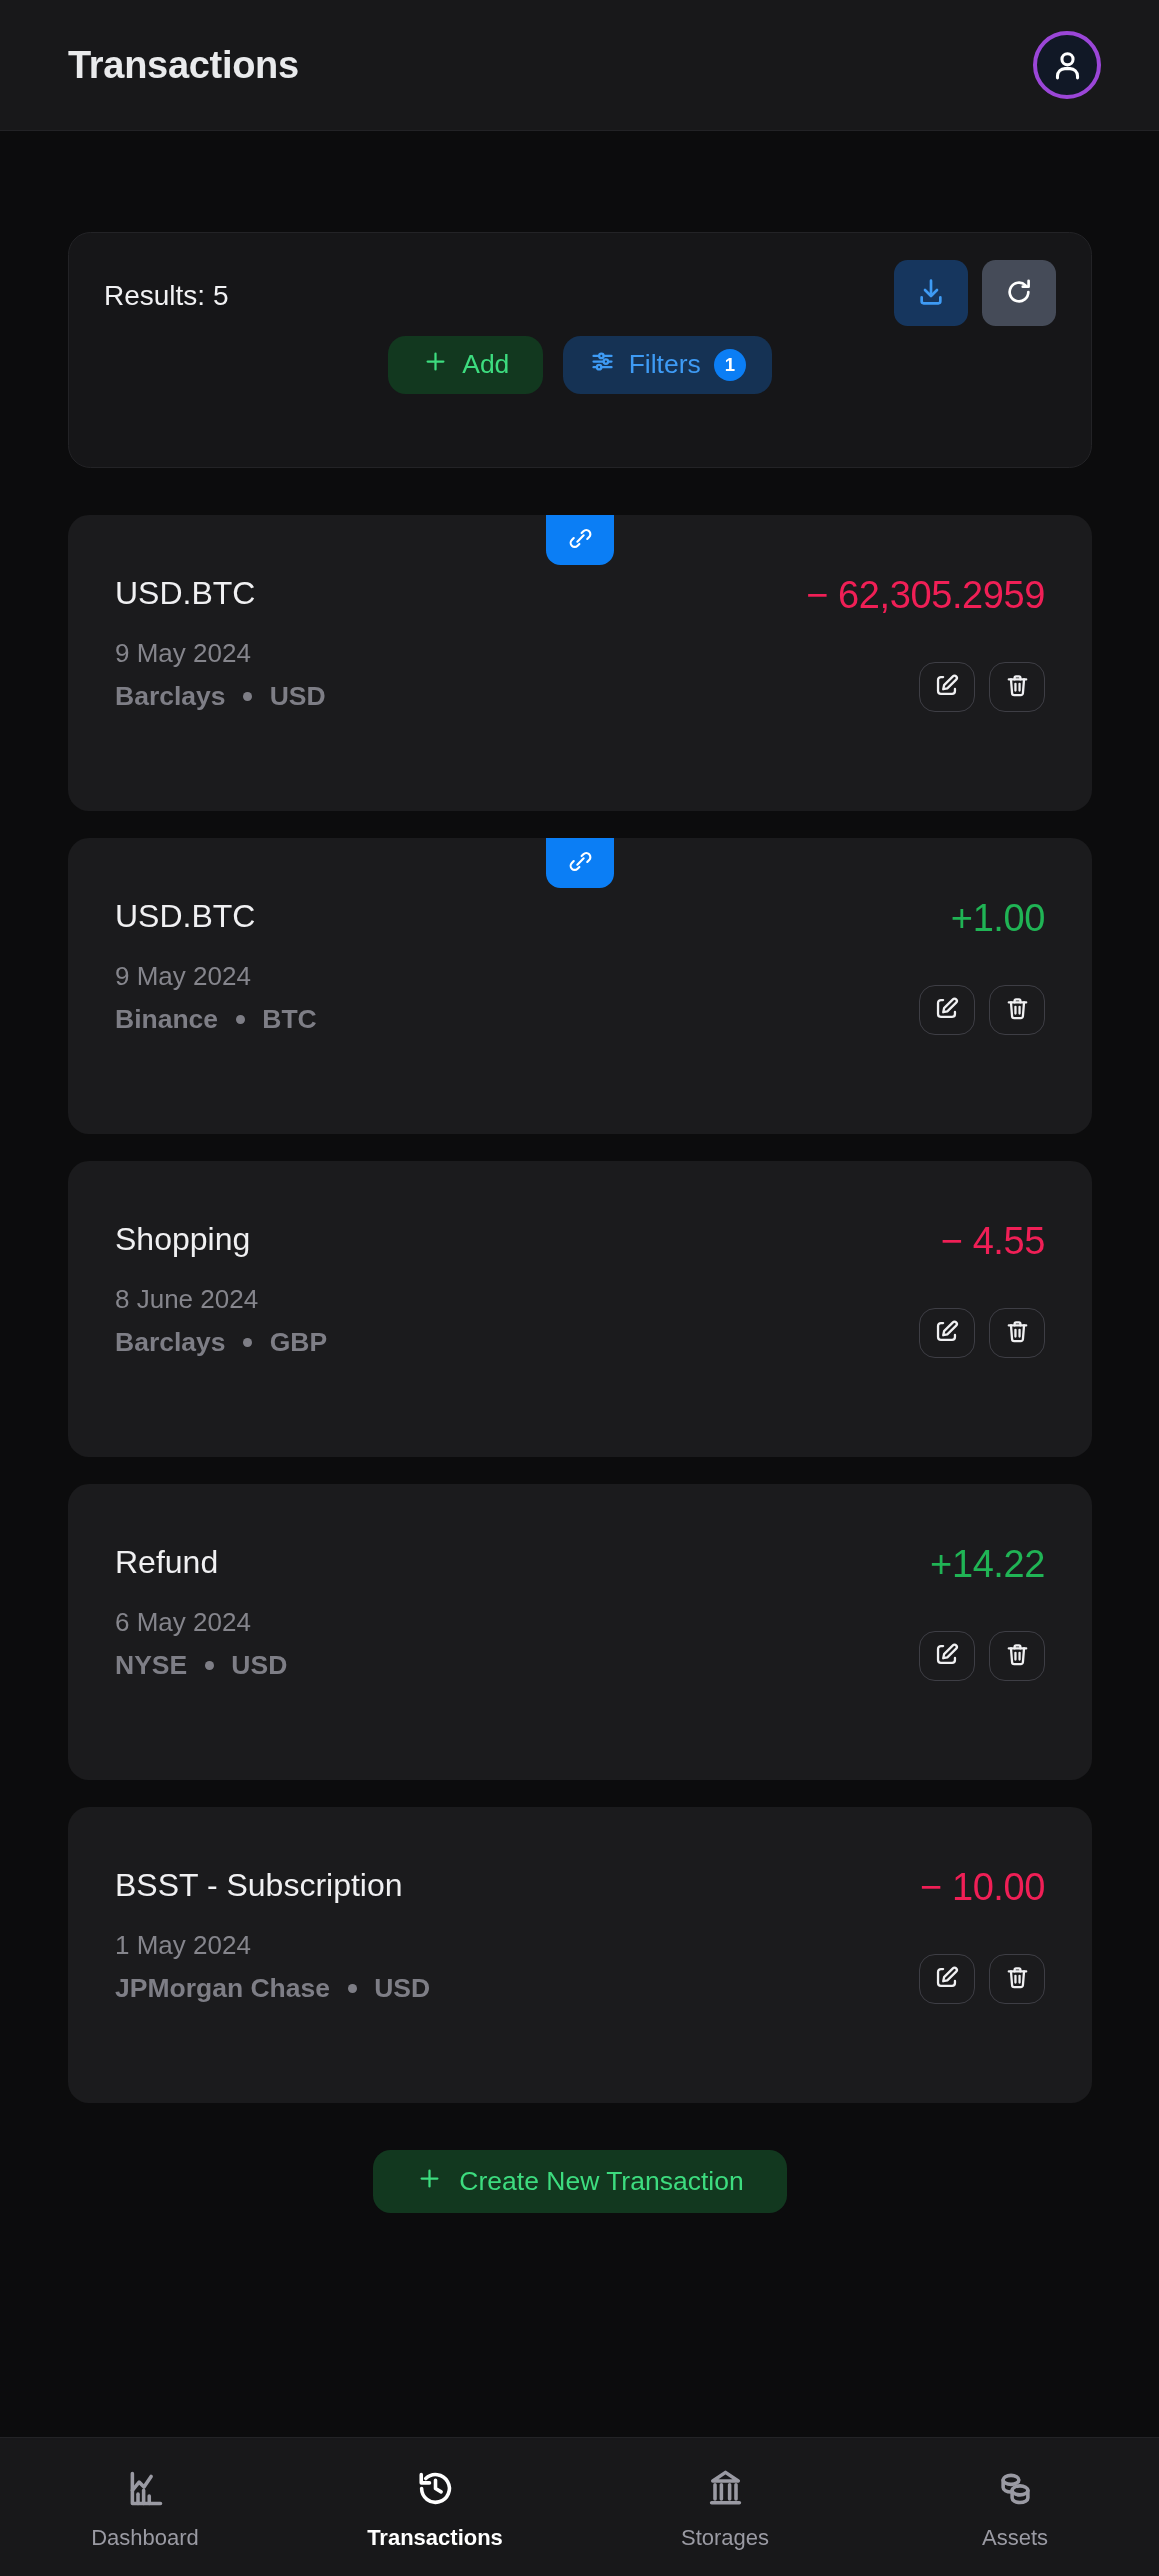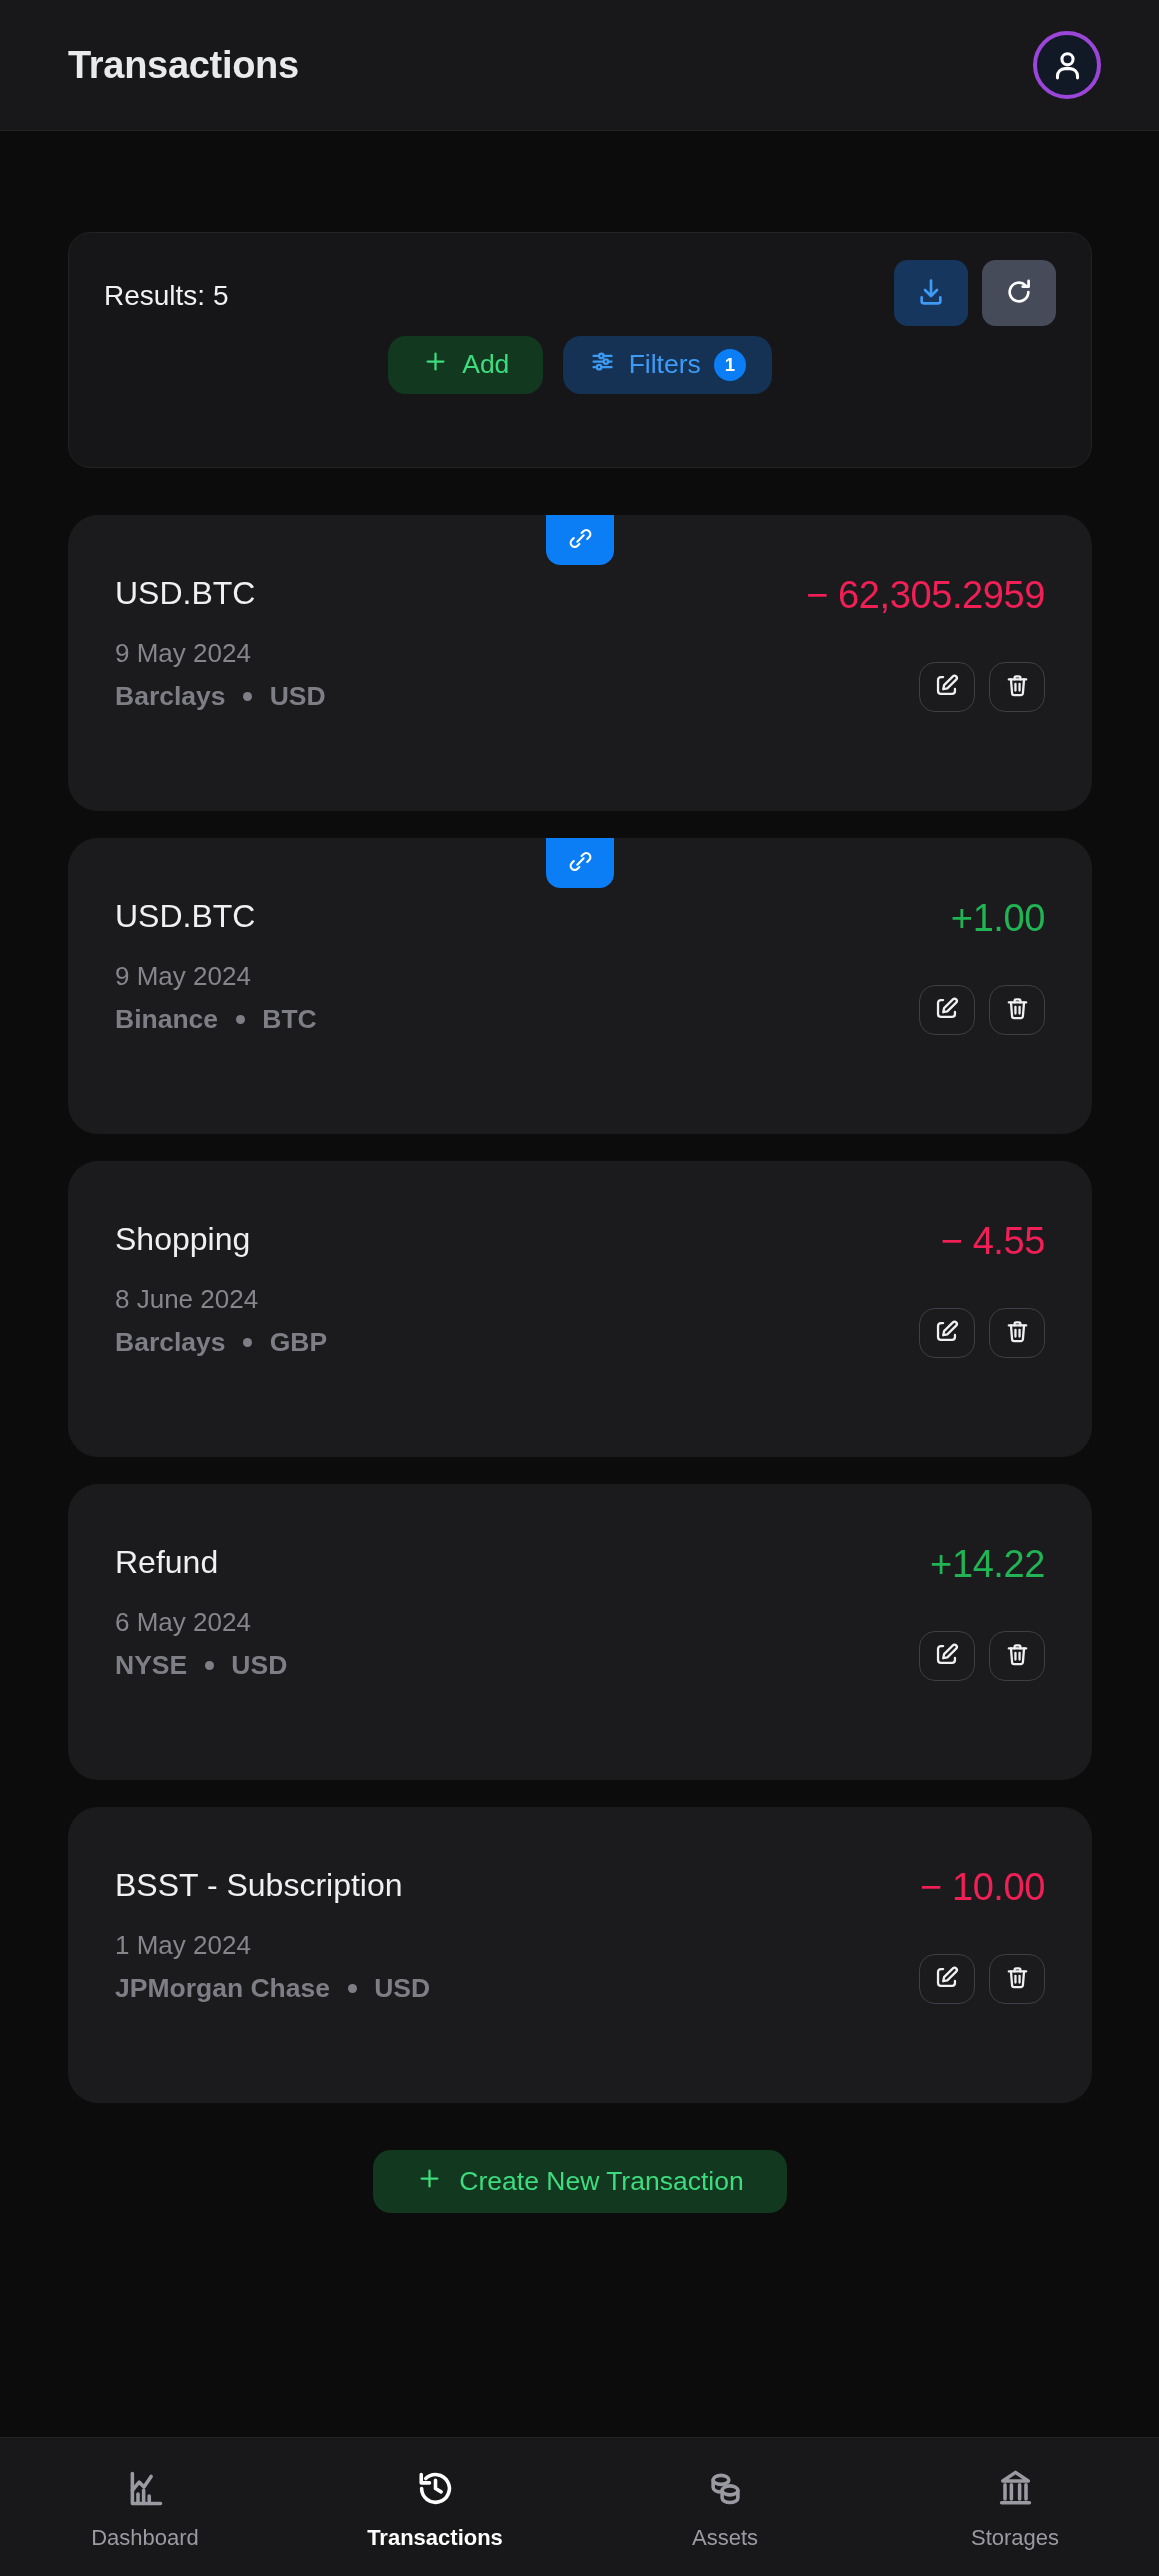--- a/index.html
+++ b/index.html
@@ -134,21 +134,21 @@
   
   .tx-list {
     margin-top: 47px;
     display: flex;
     flex-direction: column;
     gap: 27px;
   }
   .tx-card {
     position: relative;
     background: #1b1b1d;
-    border-radius: 30px;
+    border-radius: 21px;
     height: 296px;
     padding: 61px 47px 0 47px;
   }
   .link-badge {
     position: absolute;
     top: 0;
     left: 50%;
     transform: translateX(-50%);
     width: 68px;
     height: 50px;
@@ -546,37 +546,37 @@
             <path d="M4.6 12a7.4 7.4 0 1 0 2.2-5.3"></path>
             <path d="M4.4 4.6V9h4.4"></path>
             <path d="M12 7.6V12l3 1.8"></path>
           </svg>
         </span>
         <span class="nav-label">Transactions</span>
       </div>
       <div class="nav-item">
         <span class="nav-icon">
           <svg width="45" height="45" viewBox="0 0 24 24" fill="none" stroke="#9a9aa3" stroke-width="1.9" stroke-linecap="round" stroke-linejoin="round">
-            <ellipse cx="9.6" cy="7.4" rx="4.2" ry="2.4"></ellipse>
-            <path d="M5.4 7.4v4.1c0 1.3 1.9 2.4 4.2 2.4"></path>
-            <ellipse cx="14.4" cy="13" rx="4.2" ry="2.4"></ellipse>
-            <path d="M10.2 13v4.1c0 1.3 1.9 2.4 4.2 2.4s4.2-1.1 4.2-2.4V13"></path>
-          </svg>
-        </span>
-        <span class="nav-label">Assets</span>
-      </div>
-      <div class="nav-item">
-        <span class="nav-icon">
-          <svg width="45" height="45" viewBox="0 0 24 24" fill="none" stroke="#9a9aa3" stroke-width="1.9" stroke-linecap="round" stroke-linejoin="round">
             <path d="M12 3.4 18.8 8H5.2z"></path>
             <path d="M6.4 10v7.6"></path>
             <path d="M9.8 10v7.6"></path>
             <path d="M14.2 10v7.6"></path>
             <path d="M17.6 10v7.6"></path>
             <path d="M4.6 19.6h14.8"></path>
           </svg>
         </span>
         <span class="nav-label">Storages</span>
       </div>
+      <div class="nav-item">
+        <span class="nav-icon">
+          <svg width="45" height="45" viewBox="0 0 24 24" fill="none" stroke="#9a9aa3" stroke-width="1.9" stroke-linecap="round" stroke-linejoin="round">
+            <ellipse cx="9.6" cy="7.4" rx="4.2" ry="2.4"></ellipse>
+            <path d="M5.4 7.4v4.1c0 1.3 1.9 2.4 4.2 2.4"></path>
+            <ellipse cx="14.4" cy="13" rx="4.2" ry="2.4"></ellipse>
+            <path d="M10.2 13v4.1c0 1.3 1.9 2.4 4.2 2.4s4.2-1.1 4.2-2.4V13"></path>
+          </svg>
+        </span>
+        <span class="nav-label">Assets</span>
+      </div>
     </div>
 
 </div>
 
 
 </body></html>

